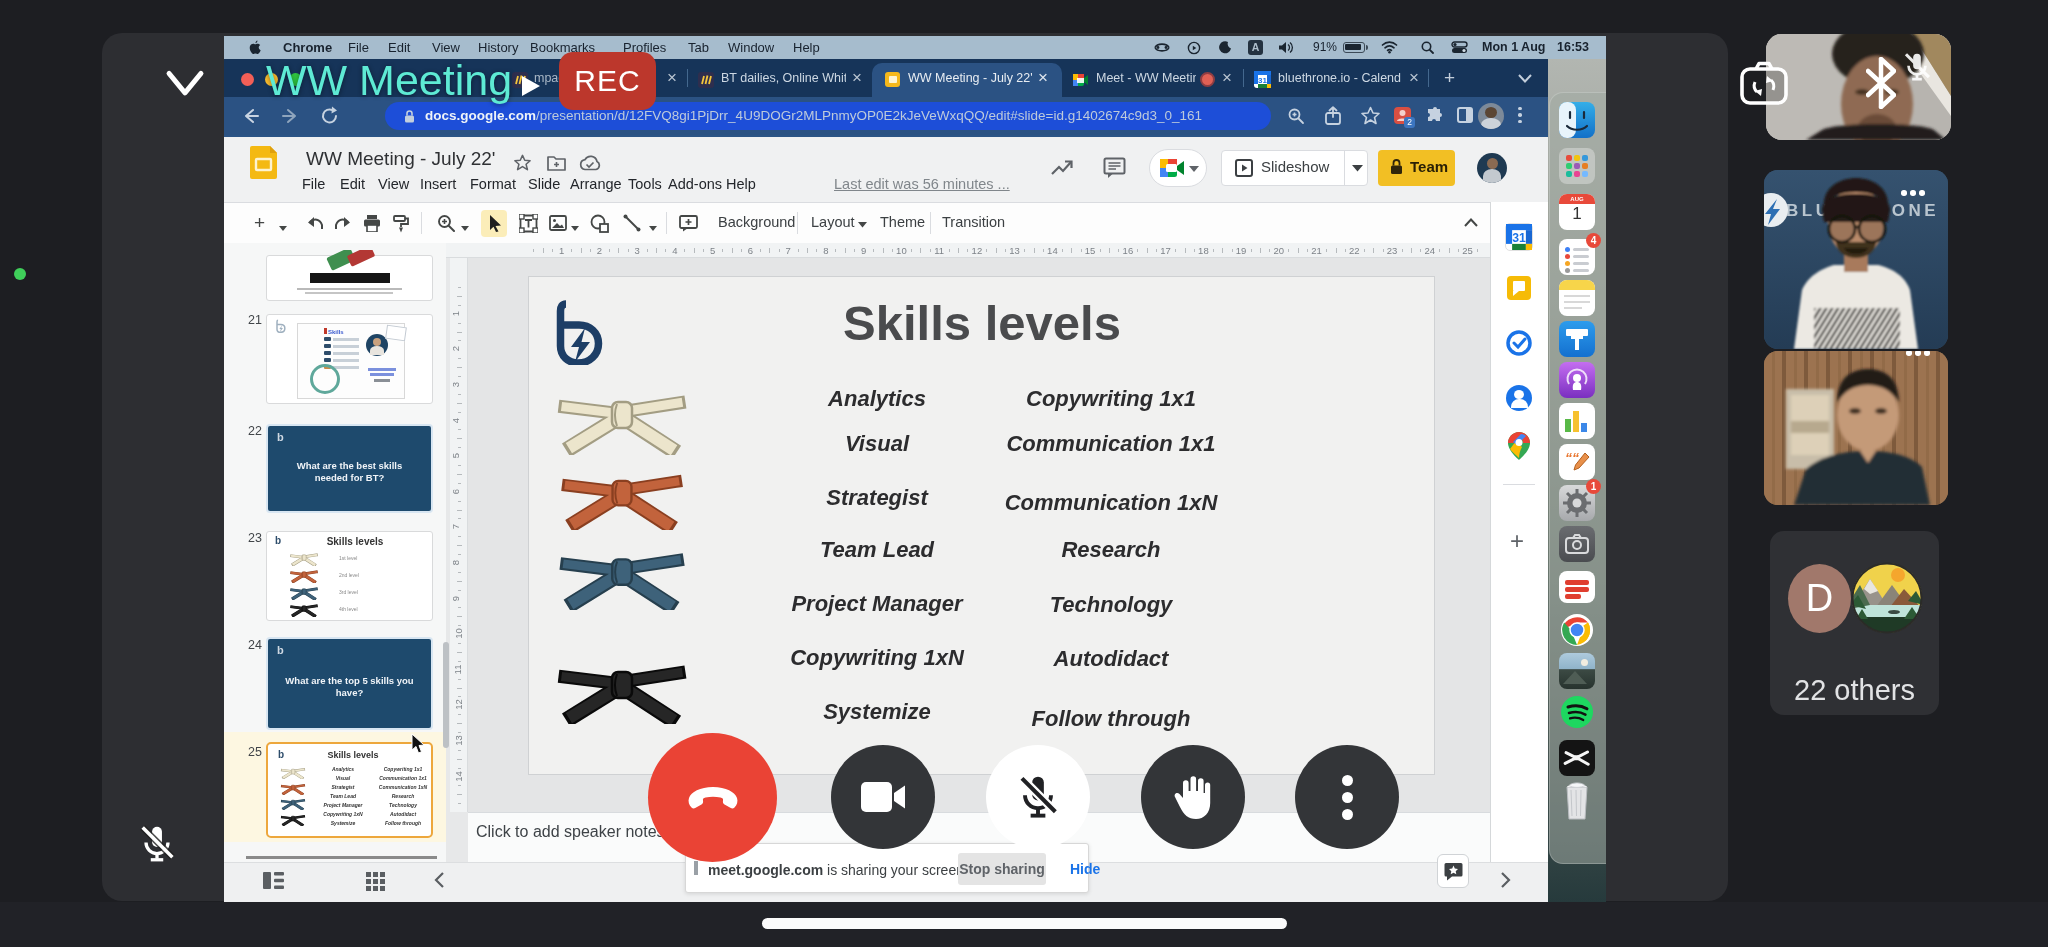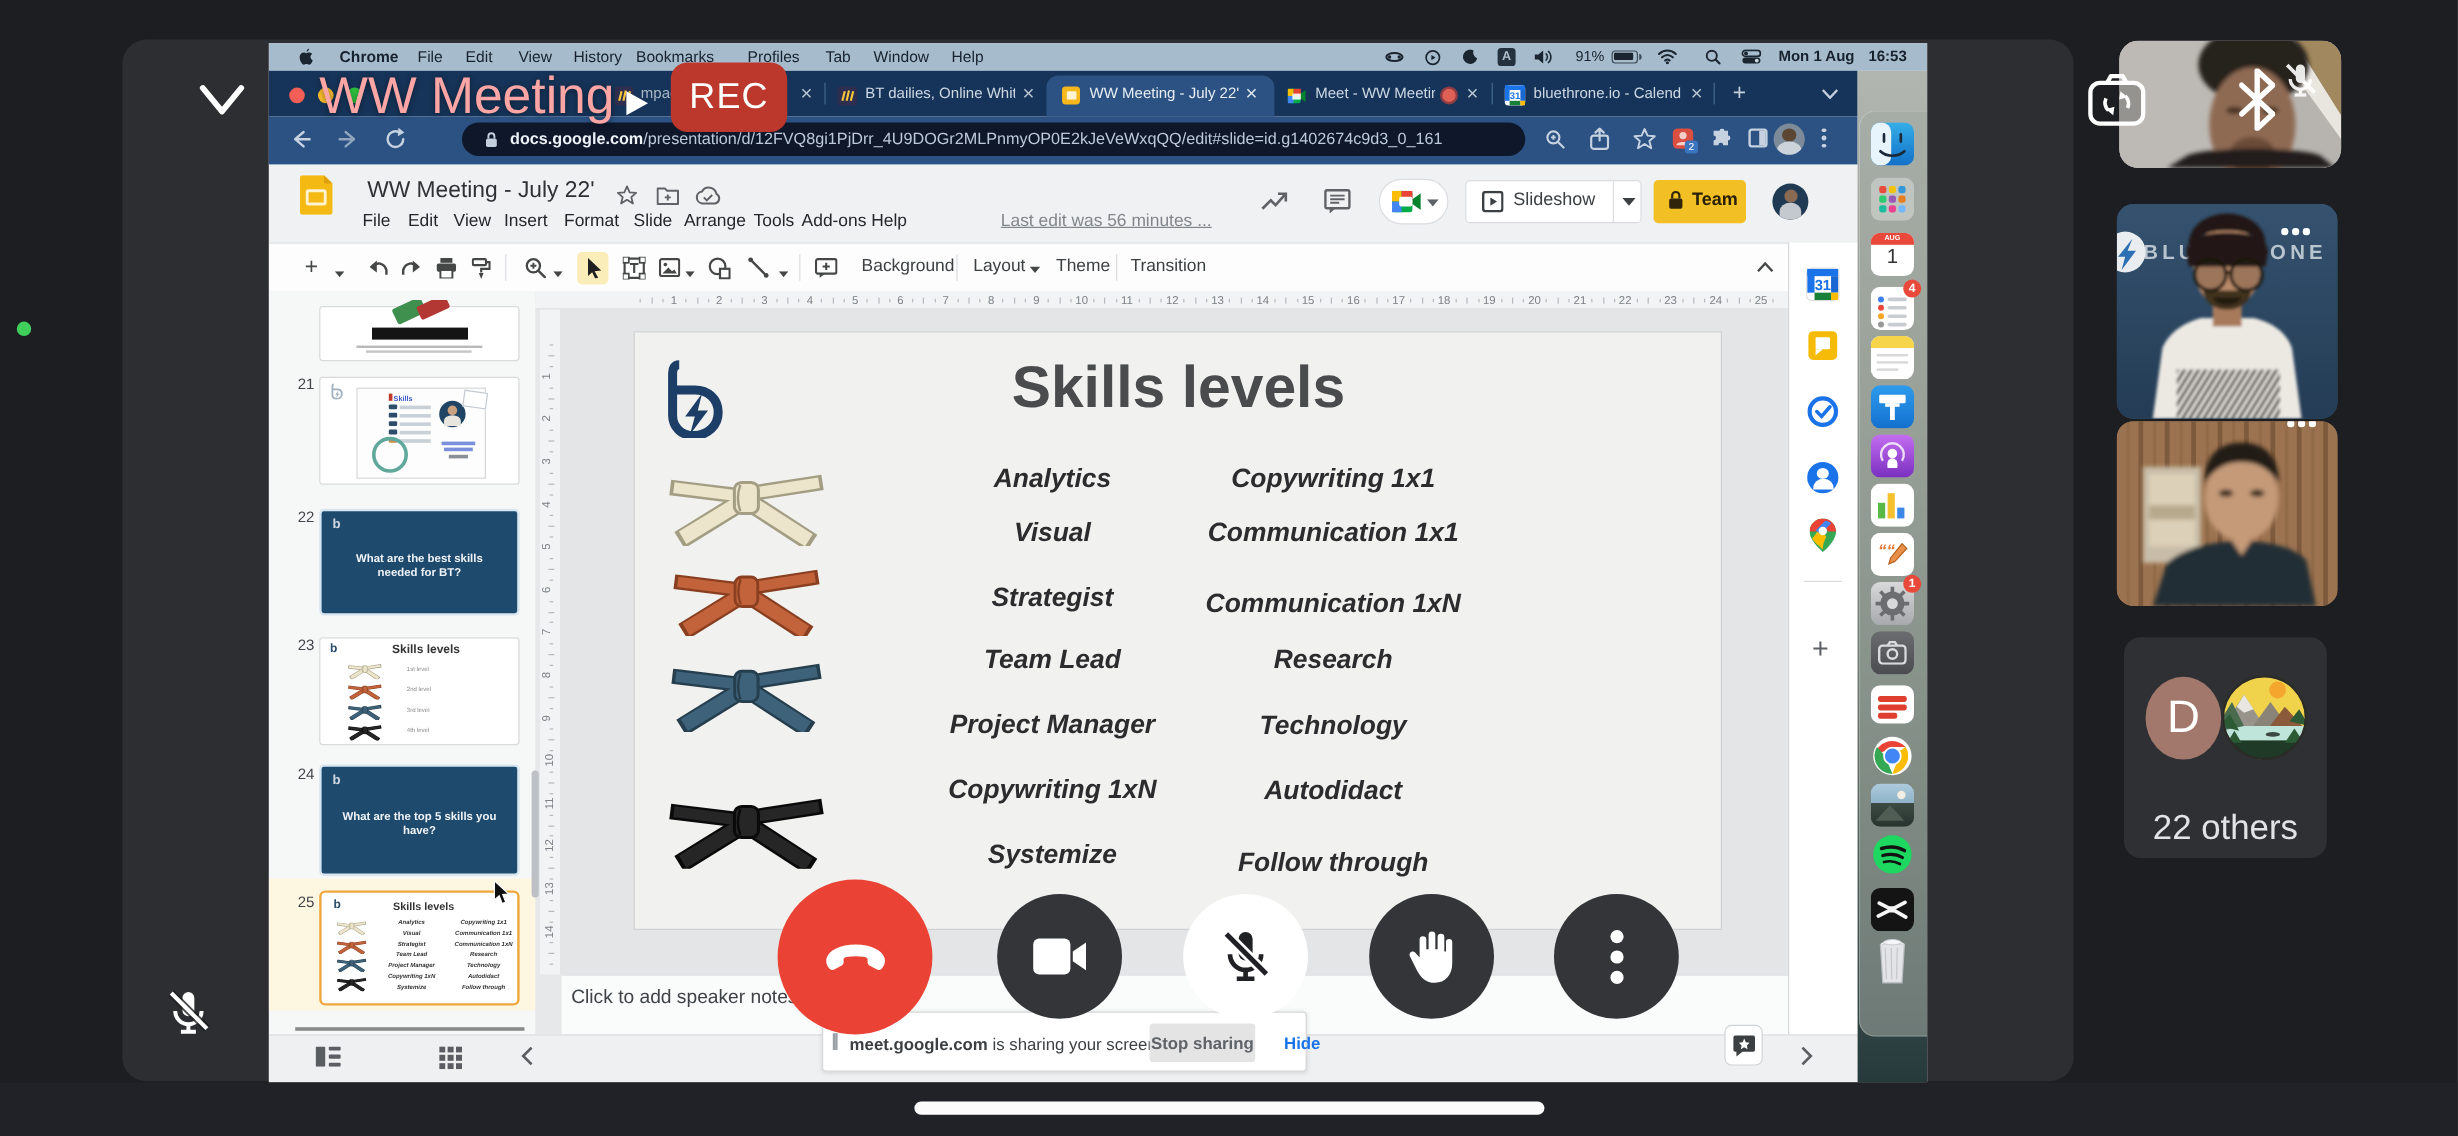--- a/index.html
+++ b/index.html
@@ -9,21 +9,21 @@
 #screen{left:224px;top:36px;width:1382px;height:866px;background:#e7e8e9;overflow:hidden;}
 
 #menubar{left:0;top:0;width:1382px;height:23px;background:#a6bccd;color:#18222e;font-size:13px;}
 #menubar .mi{position:absolute;top:4px;white-space:nowrap;}
 
 #tabstrip{left:0;top:23px;width:1324px;height:38px;background:#163459;}
 #chrometb{left:0;top:61px;width:1324px;height:38px;background:#2b5283;}
 .tabtxt{position:absolute;top:12px;font-size:12.5px;color:#cdd8e3;white-space:nowrap;overflow:hidden;}
 .tabx{position:absolute;top:9px;font-size:17px;color:#b9c5d2;}
 .tabsep{position:absolute;top:10px;width:1px;height:18px;background:#44688e;}
-#urlbar{left:161px;top:5px;width:886px;height:28px;background:#0f172a;border-radius:14px;color:#dde6f0;}
+#urlbar{left:161px;top:5px;width:886px;height:28px;background:#1d4ed8;border-radius:14px;color:#dde6f0;}
 
 #sheader{left:0;top:99px;width:1324px;height:67px;background:#f0f1f2;}
 #stoolbar{left:0;top:166px;width:1324px;height:41px;background:#fdfdfd;border-top:1px solid #dadce0;}
 #hruler{left:222px;top:207px;width:1044px;height:15px;background:#f1f3f4;border-bottom:1px solid #d9dcde;}
 #vruler{left:226px;top:222px;width:18px;height:554px;background:#f1f3f4;border-right:1px solid #d9dcde;}
 #filmstrip{left:0;top:207px;width:222px;height:619px;background:#f6f7f7;}
 #canvas{left:244px;top:222px;width:1022px;height:554px;background:#e4e5e6;}
 #slide{left:304px;top:240px;width:907px;height:499px;background:#f1f1f0;border:1px solid #cfd1d3;}
 #notes{left:244px;top:776px;width:1022px;height:50px;background:#fafbfb;border-top:1px solid #d8dbde;}
 #statusbar{left:0;top:826px;width:1324px;height:40px;background:#eff0f1;border-top:1px solid #dcdee0;}
@@ -34,21 +34,21 @@
 .titem{position:absolute;font-style:italic;font-weight:bold;color:#2c2c2e;font-size:22px;white-space:nowrap;transform:translateX(-50%);}
 .smenu{position:absolute;top:0;font-size:14.5px;color:#23262b;}
 .tbtxt{position:absolute;top:11px;font-size:14.5px;color:#3c4043;}
 .tbsep{position:absolute;top:9px;width:1px;height:22px;background:#dadce0;}
 .rnum{position:absolute;top:2px;font-size:9.5px;color:#7d8288;transform:translateX(-50%);}
 .rtick{position:absolute;background:#b6babd;width:1px;}
 .dockic{position:absolute;left:9px;width:36px;height:36px;border-radius:8px;overflow:hidden;}
 .pdots{position:absolute;width:28px;height:8px;}
 .pdots i{display:inline-block;width:5.5px;height:5.5px;border-radius:50%;background:#fff;margin-right:3.5px;vertical-align:top;}
 .ctrl{position:absolute;border-radius:50%;display:flex;align-items:center;justify-content:center;}
-.ovl{position:absolute;color:#fca5a5;text-shadow:0 1px 5px rgba(0,0,0,.45);}
+.ovl{position:absolute;color:#5eead4;text-shadow:0 1px 5px rgba(0,0,0,.45);}
 </style></head><body>
 <div id="stage">
 <div class="a" id="tile"></div>
 <div class="a" id="screen">
 
 <div class="a" id="menubar">
         <svg class="a" style="left:24px;top:4px" width="14" height="15" viewBox="0 0 14 15">
           <path d="M7.5,3.2 C7.4,1.9 8.4,0.7 9.4,0.4 C9.6,1.6 9.0,2.7 7.5,3.2 Z M10.7,7.6 C10.7,5.9 12.1,5.1 12.2,5.0 C11.4,3.9 10.2,3.7 9.8,3.7 C8.7,3.6 7.8,4.3 7.3,4.3 C6.8,4.3 6,3.7 5.1,3.7 C4,3.8 2.9,4.4 2.3,5.4 C1.1,7.5 2,10.6 3.2,12.3 C3.8,13.1 4.4,14 5.3,14 C6.1,13.9 6.5,13.4 7.5,13.4 C8.5,13.4 8.8,14 9.7,13.9 C10.6,13.9 11.2,13.1 11.7,12.3 C12.4,11.3 12.6,10.4 12.6,10.3 C12.6,10.3 10.8,9.6 10.7,7.6 Z" fill="#1a2530"></path>
         </svg>
         <div class="mi" style="left:59px;font-weight:bold;">Chrome</div>

